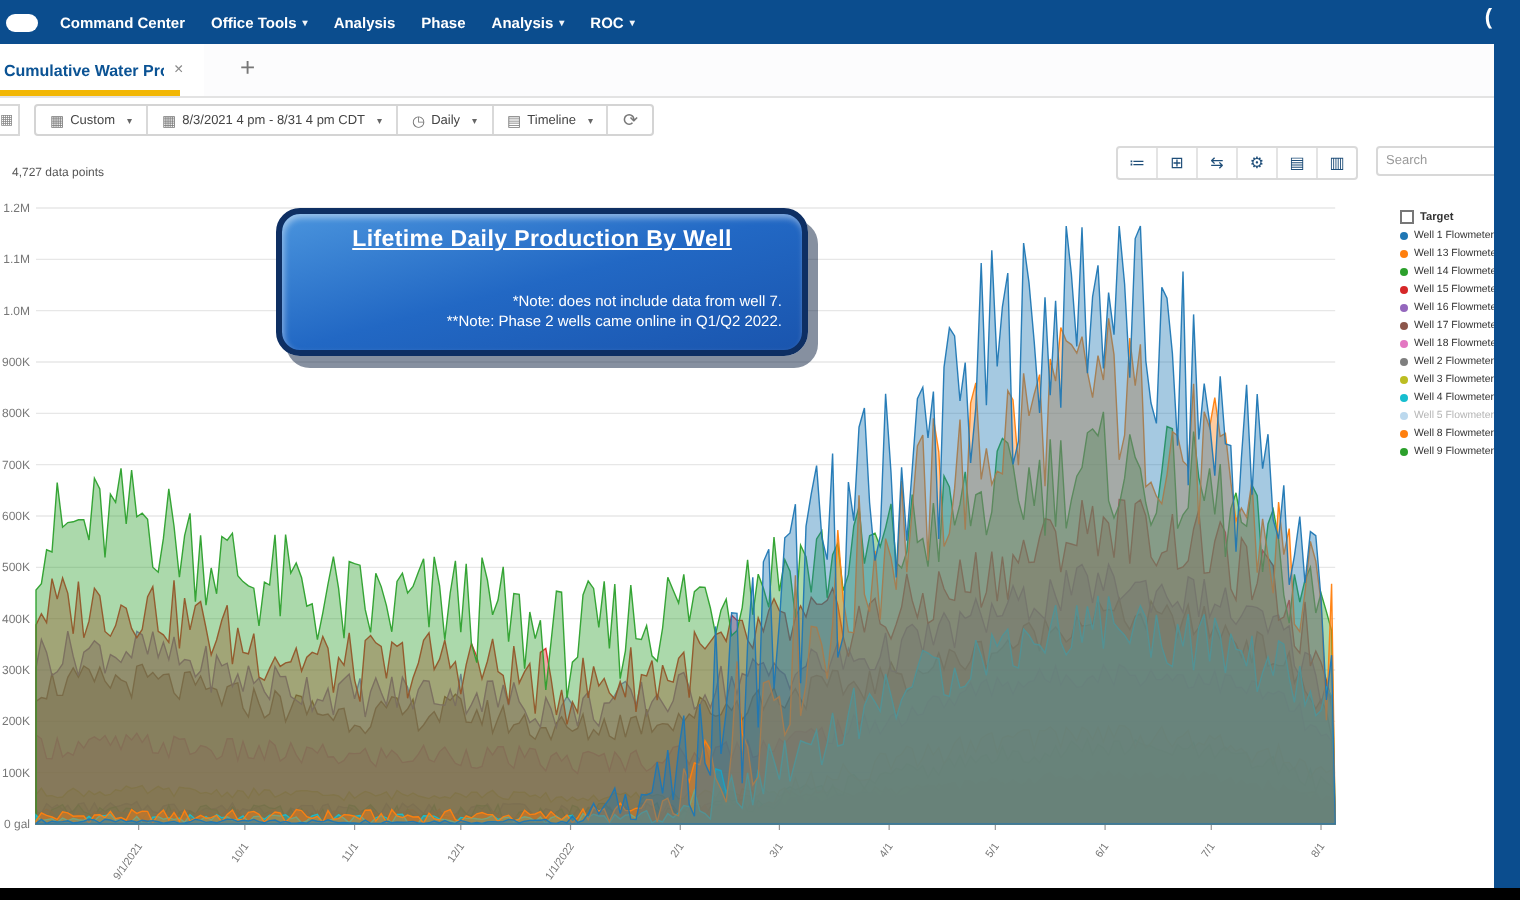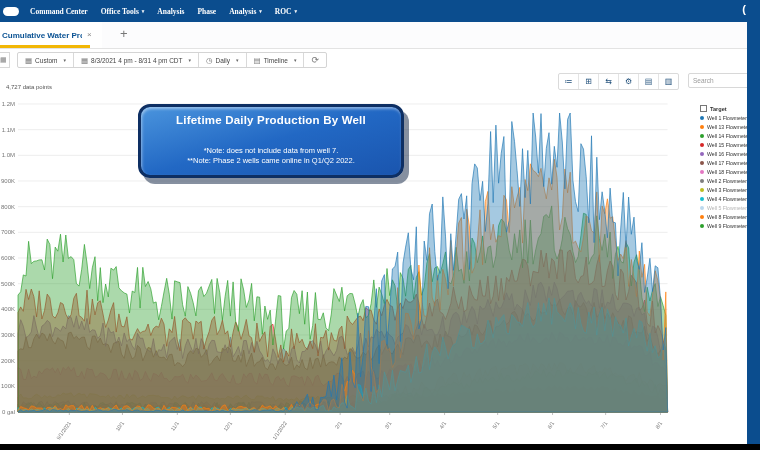--- a/index.html
+++ b/index.html
@@ -49,35 +49,35 @@
   .lg-dot{width:4px;height:4px;border-radius:50%;flex:none;}
   .lg-box{width:5px;height:5px;border:1px solid #777;background:#fff;flex:none;}
   .lg-label{font-size:5.2px;color:#333;white-space:nowrap;}
   .lg-label.bold{font-weight:bold;font-size:5.6px;}
   .lg-label.off{color:#b5b5b5;}
   
   .callout{position:absolute;left:138px;top:104px;width:240px;z-index:6;border-radius:12px;
            border:3px solid #0e2f63;background:linear-gradient(165deg,#4a94dd 0%,#2268c4 50%,#1a55ae 100%);
            box-shadow:5px 6px 0 rgba(13,34,66,.5), inset 1px 2px 3px rgba(255,255,255,.45);
            padding:7px 10px 9px 10px;color:#fff;text-align:center;}
-  .co-title{font-size:11.5px;font-weight:bold;margin-bottom:20px;letter-spacing:.2px;}
+  .co-title{font-size:11.5px;font-weight:bold;text-decoration:underline;margin-bottom:20px;letter-spacing:.2px;}
   .co-body{font-size:8.8px;line-height:1.3;}
-  .co-notes{font-size:7.5px;margin-top:11px;line-height:1.35;}
+  .co-notes{font-size:7.5px;margin-top:11px;line-height:1.35;text-align:right;}
   
   .right-strip{position:absolute;right:0;top:0;width:13px;height:450px;background:#0b4d8e;z-index:8;}
   .bottom-strip{position:absolute;left:0;bottom:0;width:100%;height:6px;background:#000;z-index:9;}
 </style>
 </head>
 <body>
 
 <div class="screen">
 
   <div class="navbar">
     <div class="logo"></div>
-    <div id="nav-items" style="display:flex;font-family:Liberation Serif, serif;">
+    <div id="nav-items" style="display:flex;">
         <div class="nav-item">
           <span>Command Center</span>
         </div>
         <div class="nav-item">
           <span>Office Tools</span>
           <span class="caret">▾</span>
         </div>
         <div class="nav-item">
           <span>Analysis</span>
         </div>

